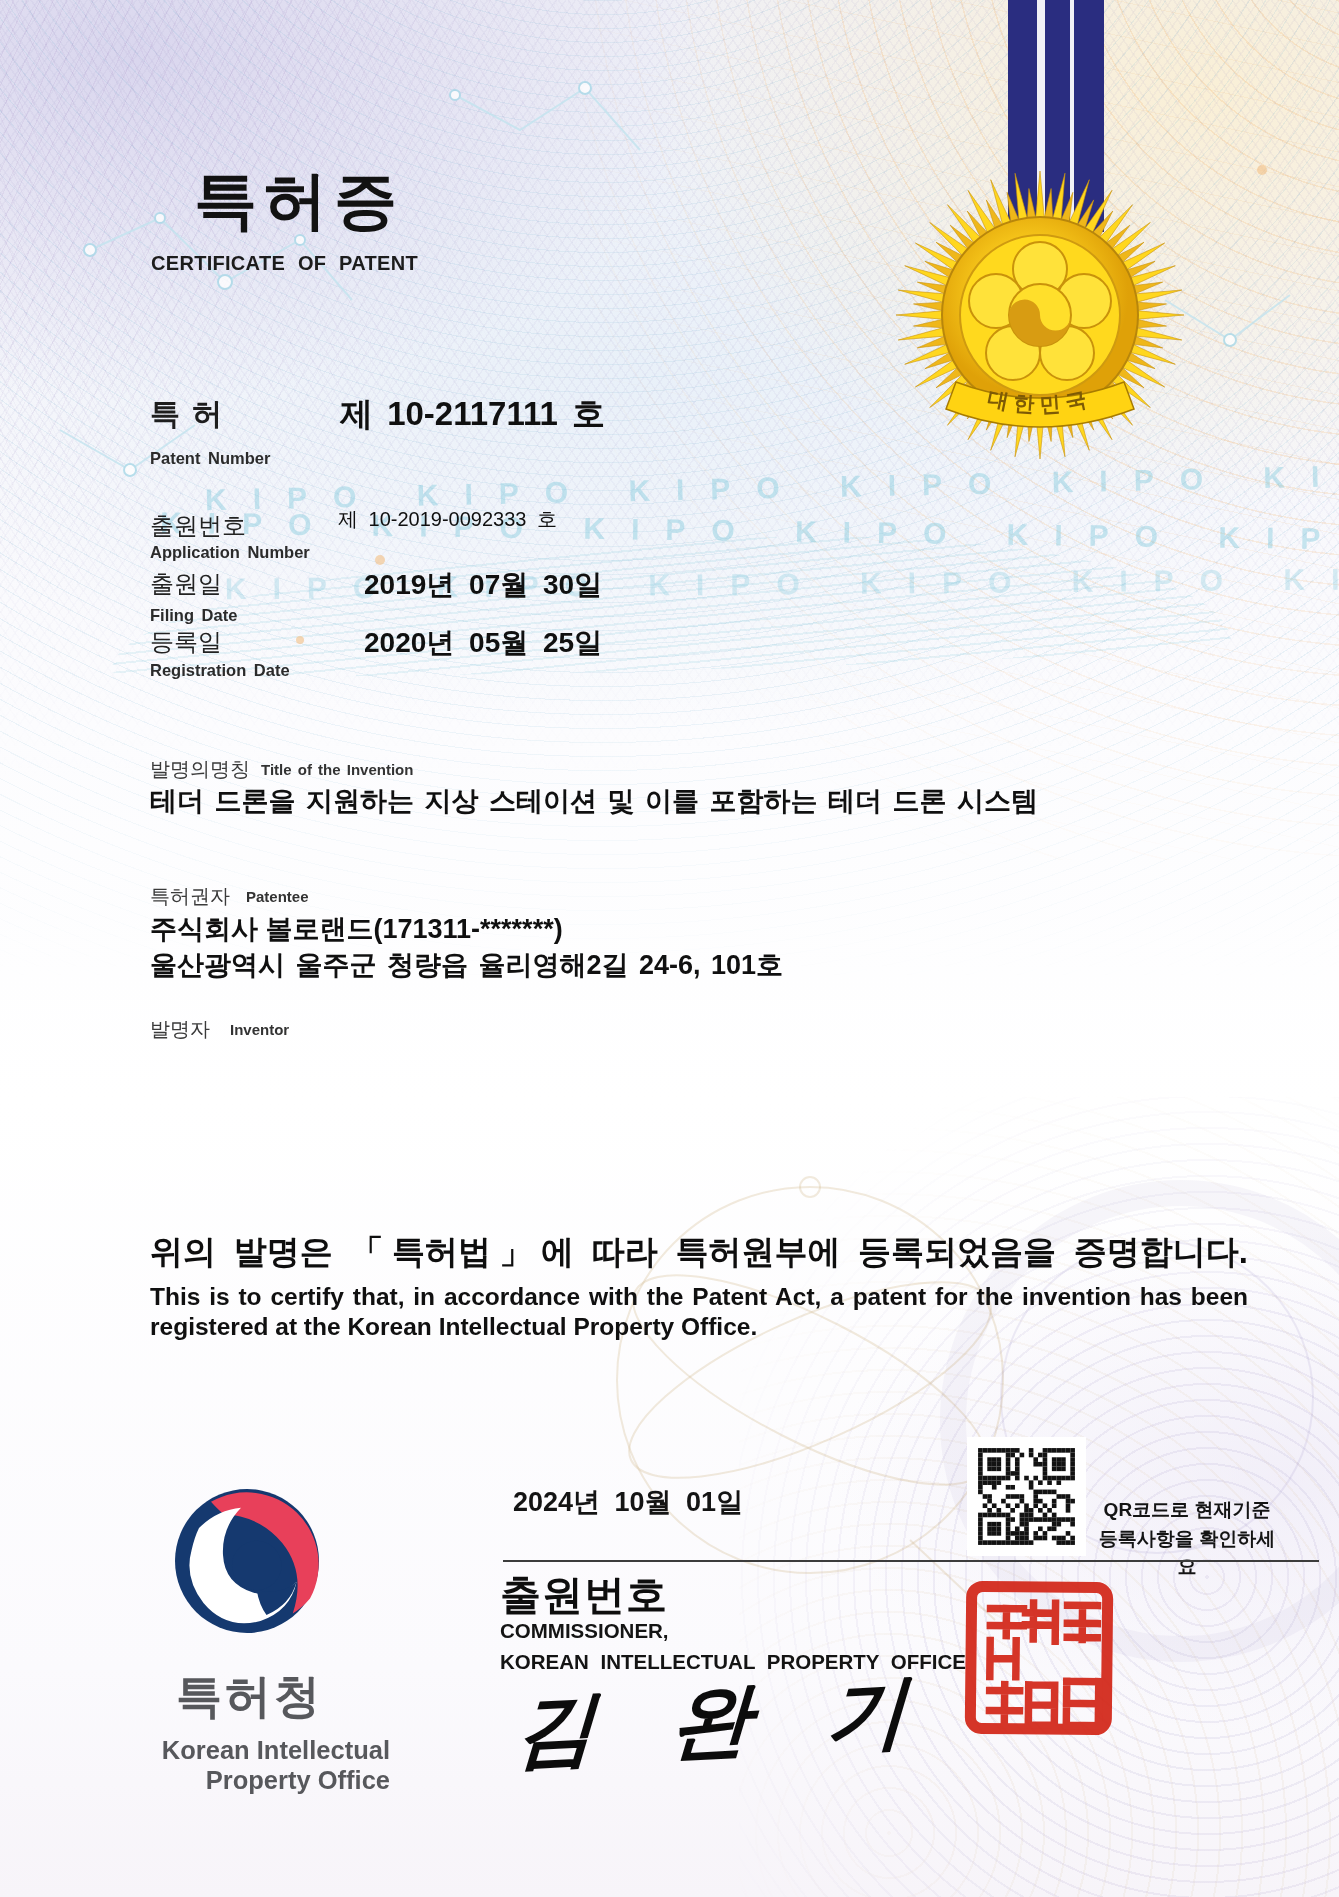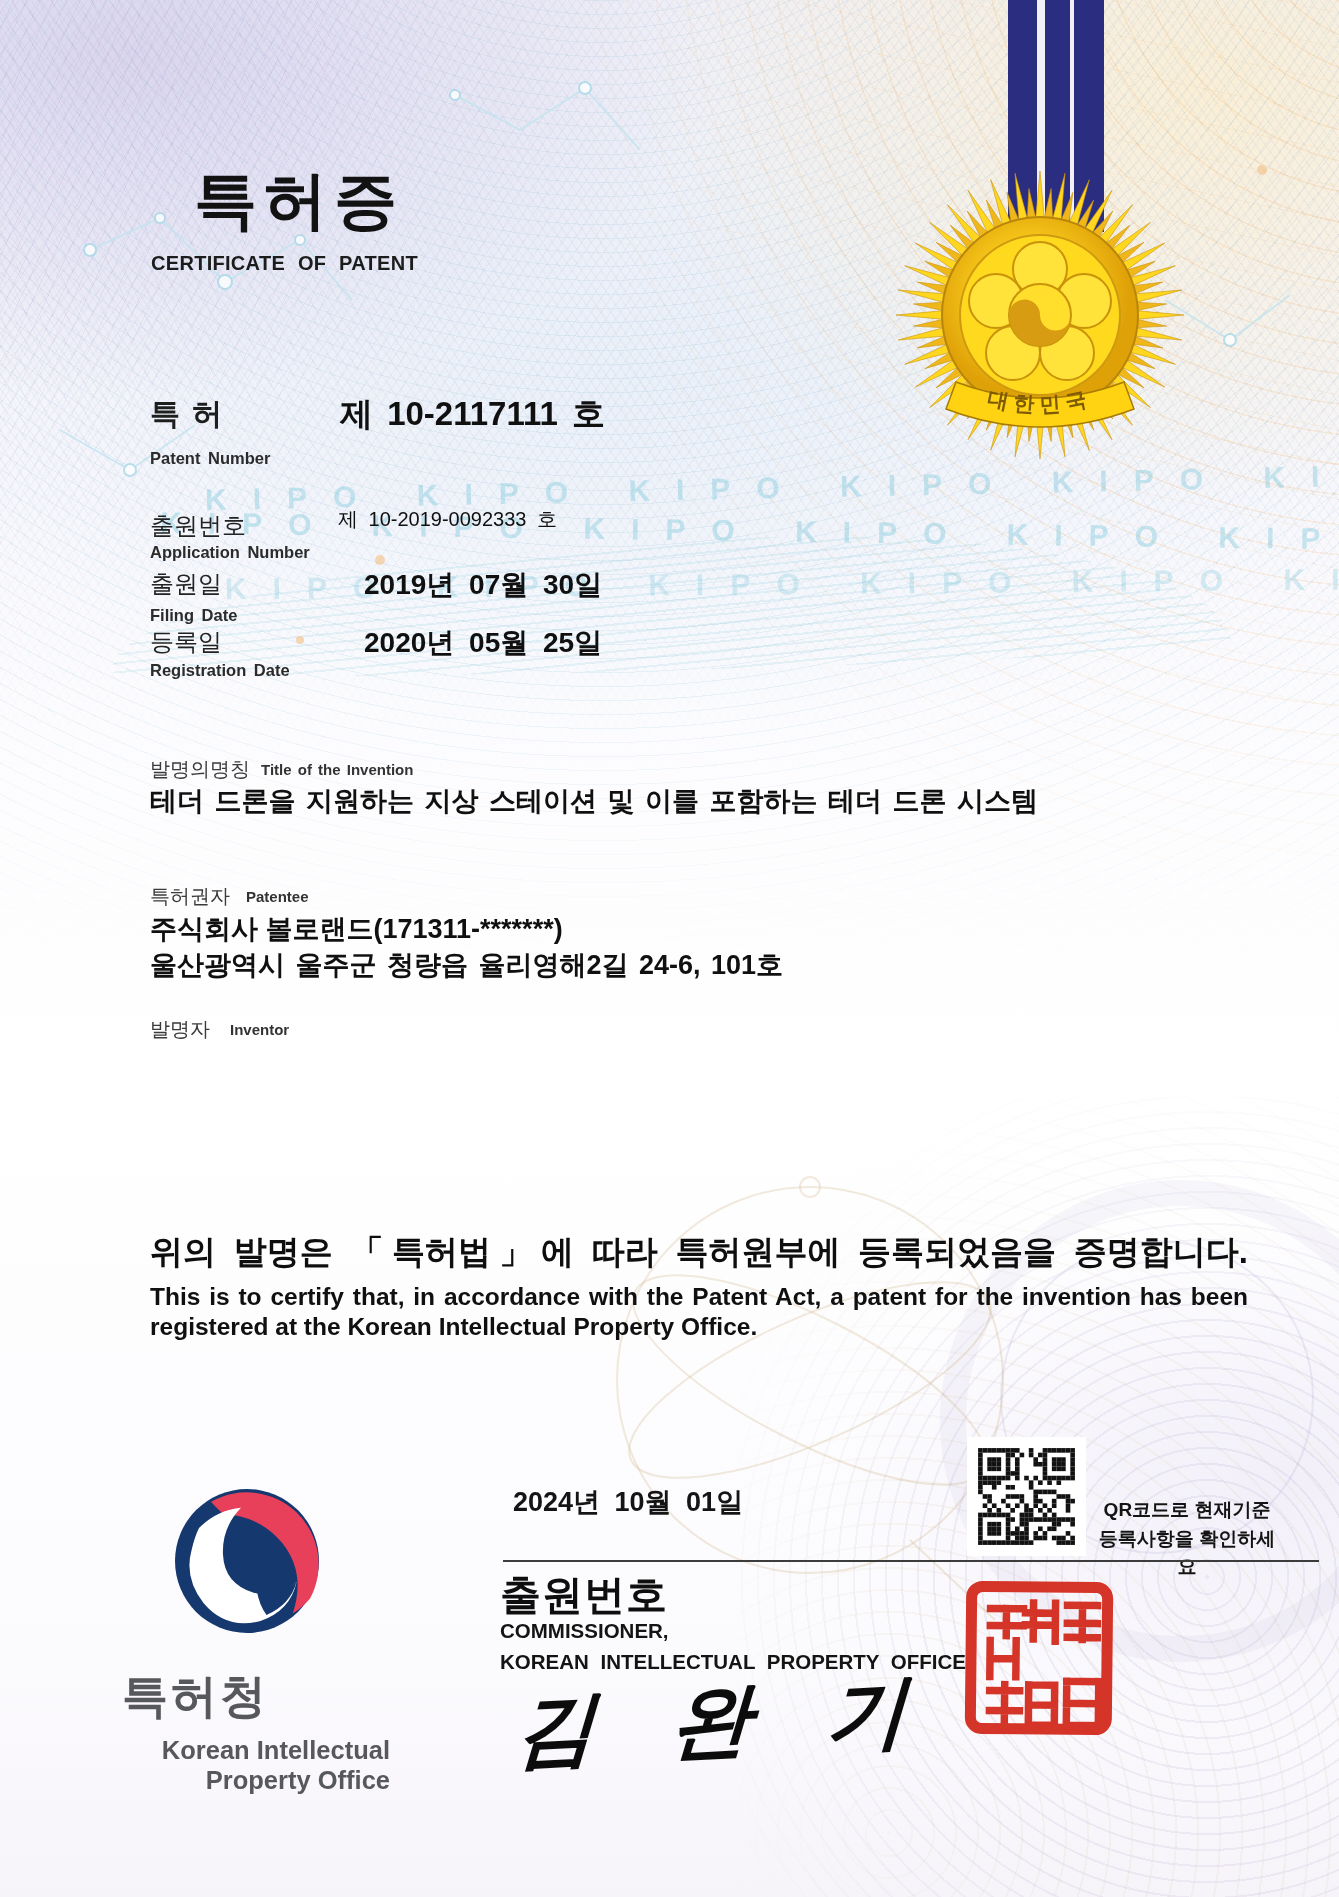--- a/index.html
+++ b/index.html
@@ -94,21 +94,21 @@
   .comm-e2{left:500px;top:1650px;font-size:20.5px;font-weight:800;word-spacing:6px;color:#141414;z-index:6;}
   .signature{left:515px;top:1668px;font-size:80px;font-weight:700;font-style:italic;
     font-family:"DejaVu Serif","Liberation Serif",serif;letter-spacing:24px;color:#0c0c0c;
     transform:rotate(-3deg) skewX(-6deg);z-index:6;}
   .seal{left:963px;top:1579px;z-index:4;transform:rotate(.6deg);opacity:.94;}
   .qr{left:967px;top:1437px;width:119px;height:119px;z-index:5;background:#fff;}
   .qr-cap{left:1094px;top:1496px;width:186px;text-align:center;font-size:19px;font-weight:700;
     color:#141414;line-height:1.5;z-index:5;}
   
   .emblem{left:172px;top:1486px;z-index:5;}
-  .logo-ko{left:122px;top:1666px;width:255px;text-align:left;font-size:46px;font-weight:600;
+  .logo-ko{left:122px;top:1666px;width:255px;text-align:center;font-size:46px;font-weight:600;
     letter-spacing:3px;color:#57585c;z-index:5;}
   .logo-en{left:110px;top:1735px;width:280px;text-align:right;font-size:25.5px;font-weight:600;
     color:#57585c;line-height:1.18;z-index:5;}
 </style>
 </head>
 <body>
 
 <div class="page">
 
   <div class="abs bg-weave"></div>

